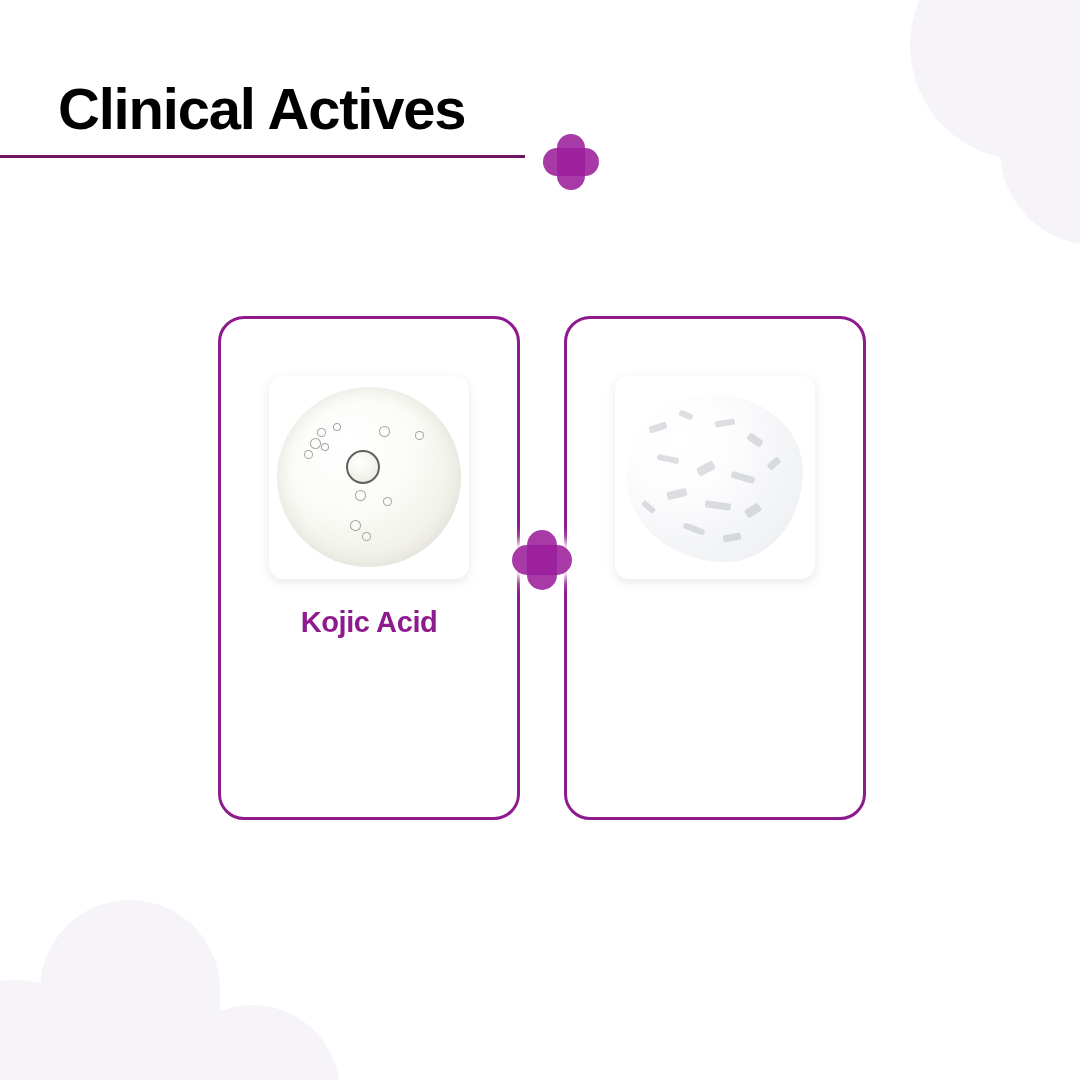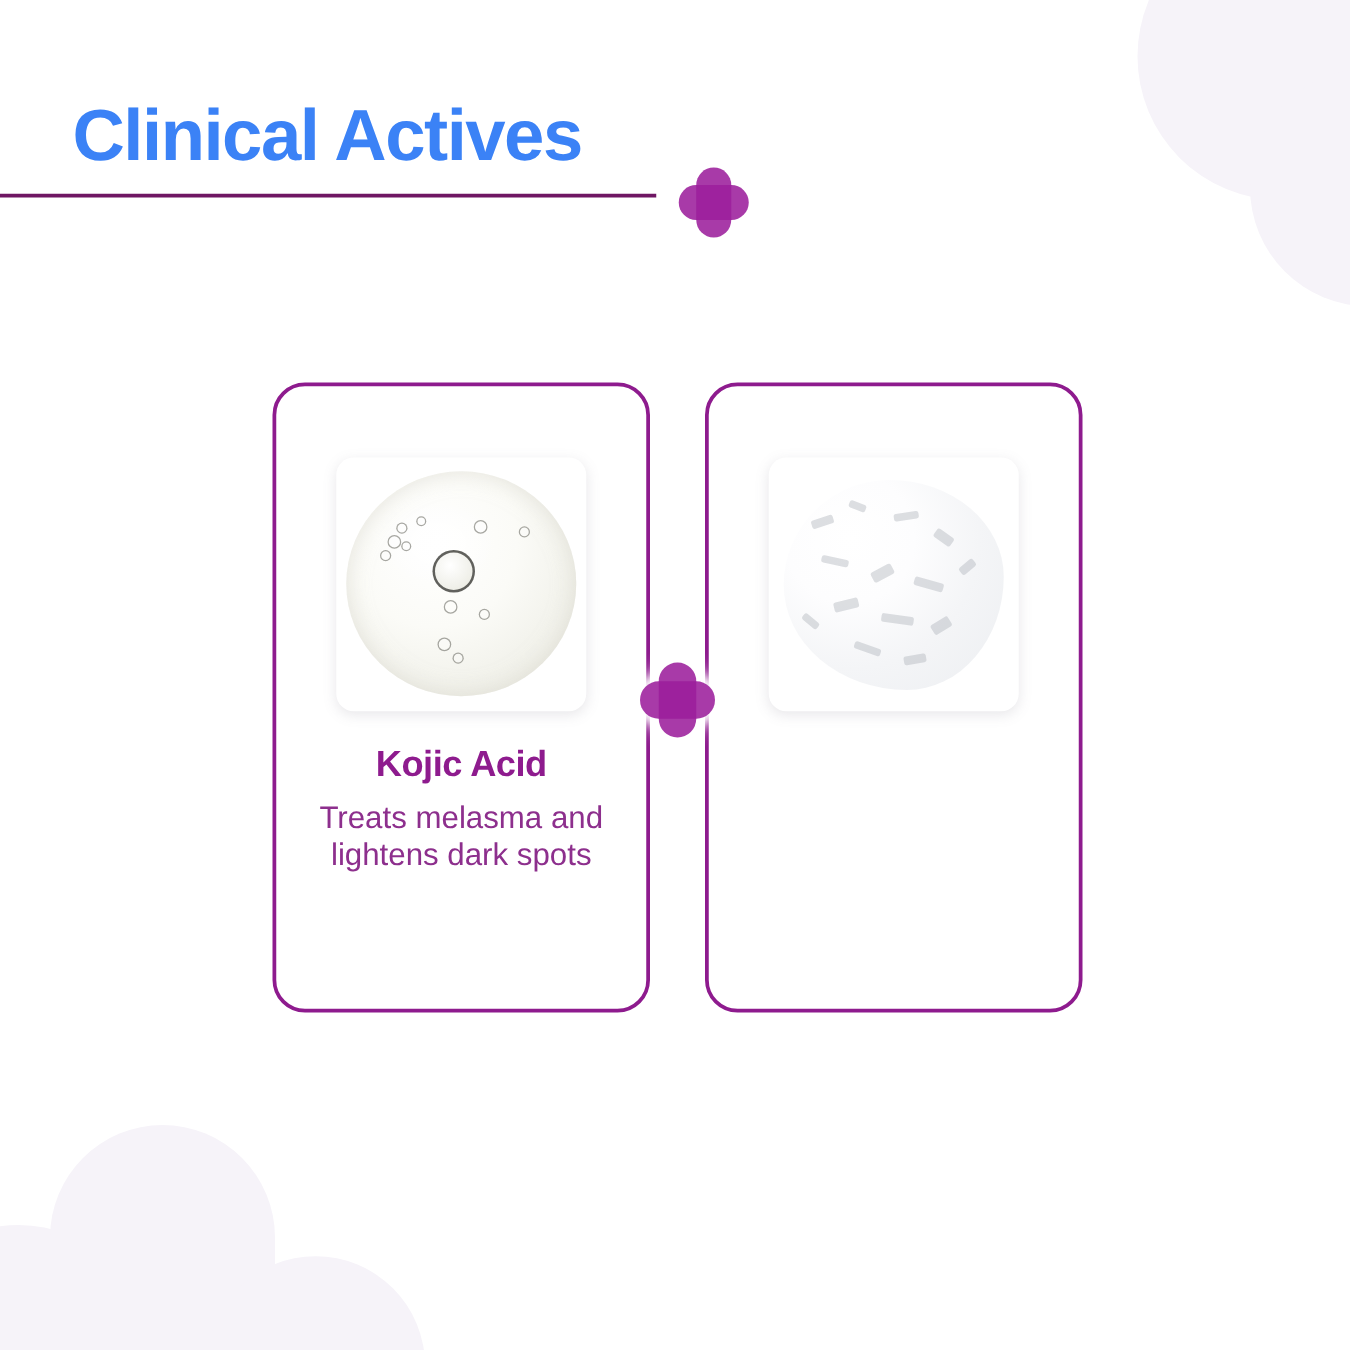--- a/index.html
+++ b/index.html
@@ -35,21 +35,21 @@
     top: 0; left: 0;
     width: 1080px;
   }
   #page-title {
     position: absolute;
     top: 80px;
     left: 58px;
     font-size: 58px;
     font-weight: bold;
     letter-spacing: -1.2px;
-    color: #3b82f6;
+    color: #000000;
     line-height: 1;
     white-space: nowrap;
   }
   #title-rule {
     position: absolute;
     top: 155px;
     left: 0;
     width: 525px;
     height: 3px;
     background: #6f1663;
@@ -92,21 +92,21 @@
     left: 512px;
     width: 60px;
     height: 60px;
     filter: drop-shadow(0 0 5px #ffffff) drop-shadow(0 0 5px #ffffff) drop-shadow(0 0 4px #ffffff);
     z-index: 5;
   }
 
   
   #cards {
     position: absolute;
-    top: 306px;
+    top: 316px;
     left: 218px;
     width: 560px;
     height: 506px;
   }
   .card {
     position: absolute;
     top: 0;
     width: 302px;
     height: 504px;
     border: 3px solid #8e1b8e;
@@ -237,21 +237,20 @@
       <div class="bubble" style="left:35px;  top:74px;  width:7px;  height:7px;"></div>
       <div class="bubble" style="left:110px; top:50px;  width:9px;  height:9px;"></div>
       <div class="bubble" style="left:146px; top:55px;  width:7px;  height:7px;"></div>
       <div class="bubble" style="left:86px;  top:114px; width:9px;  height:9px;"></div>
       <div class="bubble" style="left:114px; top:121px; width:7px;  height:7px;"></div>
       <div class="bubble" style="left:81px;  top:144px; width:9px;  height:9px;"></div>
       <div class="bubble" style="left:93px;  top:156px; width:7px;  height:7px;"></div>
       <div class="bubble-core"></div>
     </div>
     <div class="card-name">Kojic Acid</div>
-    <div class="card-desc">Treats melasma and lightens dark spots</div>
   </div>
 
   <div class="card" id="card-alpha-arbutin">
     <div class="card-image">
       <div class="powder-pile">
         <div class="flake" style="left:22px; top:30px; width:18px; height:7px;  transform:rotate(-18deg);"></div>
         <div class="flake" style="left:52px; top:18px; width:14px; height:6px;  transform:rotate(22deg);"></div>
         <div class="flake" style="left:88px; top:26px; width:20px; height:6px;  transform:rotate(-9deg);"></div>
         <div class="flake" style="left:120px;top:42px; width:16px; height:8px;  transform:rotate(35deg);"></div>
         <div class="flake" style="left:30px; top:62px; width:22px; height:6px;  transform:rotate(12deg);"></div>

